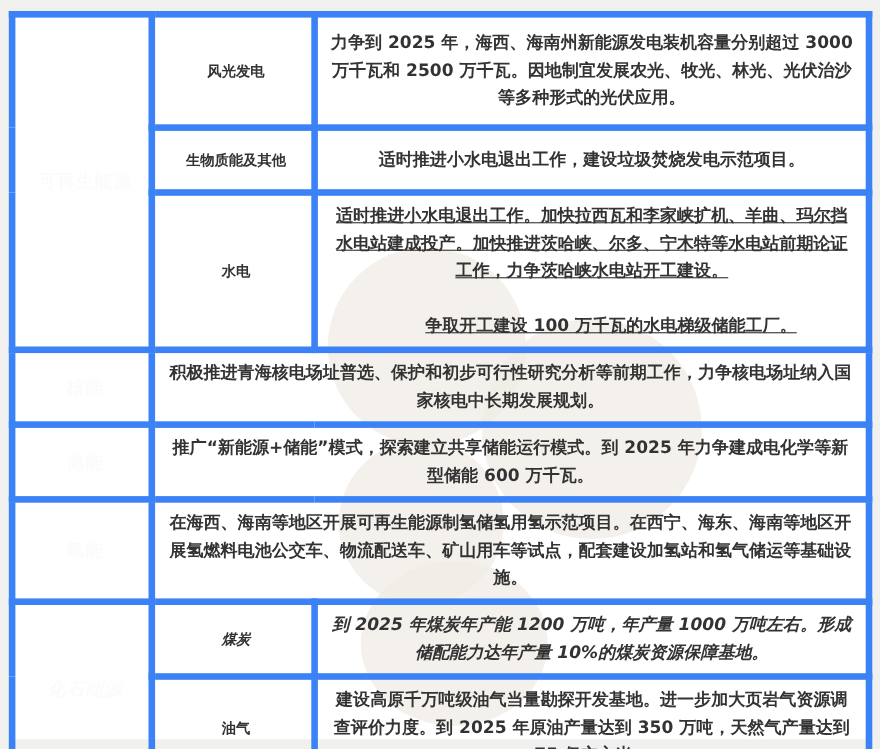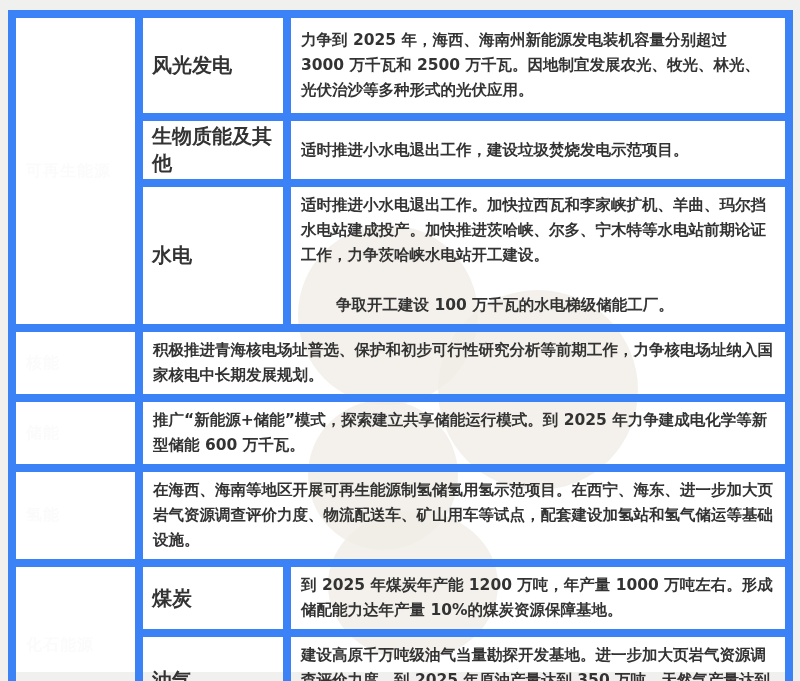--- a/index.html
+++ b/index.html
@@ -39,47 +39,49 @@
   .wm-c4 { left: 320px; top: 500px; width: 170px; height: 150px; }
   table.energy-table {
     position: relative;
     z-index: 1;
     width: 100%;
     height: 100%;
     border-collapse: collapse;
     table-layout: fixed;
   }
   table.energy-table td {
-    border: 8px solid #3b82f6;
+    border: 6px solid #3b82f6;
     vertical-align: middle;
     background: transparent;
+    text-align: center;
   }
   td.cat {
     background: #8db4e2;
     color: #fbfbfb;
     font-size: 16px;
     font-weight: bold;
     padding: 2px 4px 2px 10px;
     letter-spacing: 1px;
   }
   td.sub {
     color: #333333;
-    font-size: 20px;
+    font-size: 13px;
     font-weight: bold;
     padding: 2px 4px 2px 9px;
   }
   td.desc {
     color: #333333;
     font-size: 15.5px;
     font-weight: bold;
     line-height: 25px;
     padding: 6px 10px 6px 10px;
   }
   td.desc p {
     margin: 0;
+    text-decoration: underline;
   }
   td.desc p.para2 {
     margin-top: 25px;
     margin-left: 35px;
   }
 </style>
 </head>
 <body>
 
 <div class="table-wrap">
@@ -117,23 +119,23 @@
       <tr style="height:68px;border-radius:12px;">
         <td class="cat">核能</td>
         <td class="desc" colspan="2">积极推进青海核电场址普选、保护和初步可行性研究分析等前期工作，力争核电场址纳入国家核电中长期发展规划。</td>
       </tr>
       <tr style="height:56px;margin-top:28px;">
         <td class="cat">储能</td>
         <td class="desc" colspan="2">推广“新能源+储能”模式，探索建立共享储能运行模式。到 2025 年力争建成电化学等新型储能 600 万千瓦。</td>
       </tr>
       <tr style="height:85px;">
         <td class="cat">氢能</td>
-        <td class="desc" colspan="2">在海西、海南等地区开展可再生能源制氢储氢用氢示范项目。在西宁、海东、进一步加大页岩气资源调查评价力度、物流配送车、矿山用车等试点，配套建设加氢站和氢气储运等基础设施。</td>
+        <td class="desc" colspan="2">在海西、海南等地区开展可再生能源制氢储氢用氢示范项目。在西宁、海东、海南等地区开展氢燃料电池公交车、物流配送车、矿山用车等试点，配套建设加氢站和氢气储运等基础设施。</td>
       </tr>
-      <tr style="height:68px;">
+      <tr style="height:68px;font-style:italic;">
         <td class="cat" rowspan="2">化石能源</td>
         <td class="sub">煤炭</td>
         <td class="desc">到 2025 年煤炭年产能 1200 万吨，年产量 1000 万吨左右。形成储配能力达年产量 10%的煤炭资源保障基地。</td>
       </tr>
       <tr style="height:69px;">
         <td class="sub">油气</td>
         <td class="desc">建设高原千万吨级油气当量勘探开发基地。进一步加大页岩气资源调查评价力度。到 2025 年原油产量达到 350 万吨，天然气产量达到 75 亿立方米。</td>
       </tr>
     </tbody>
   </table>

